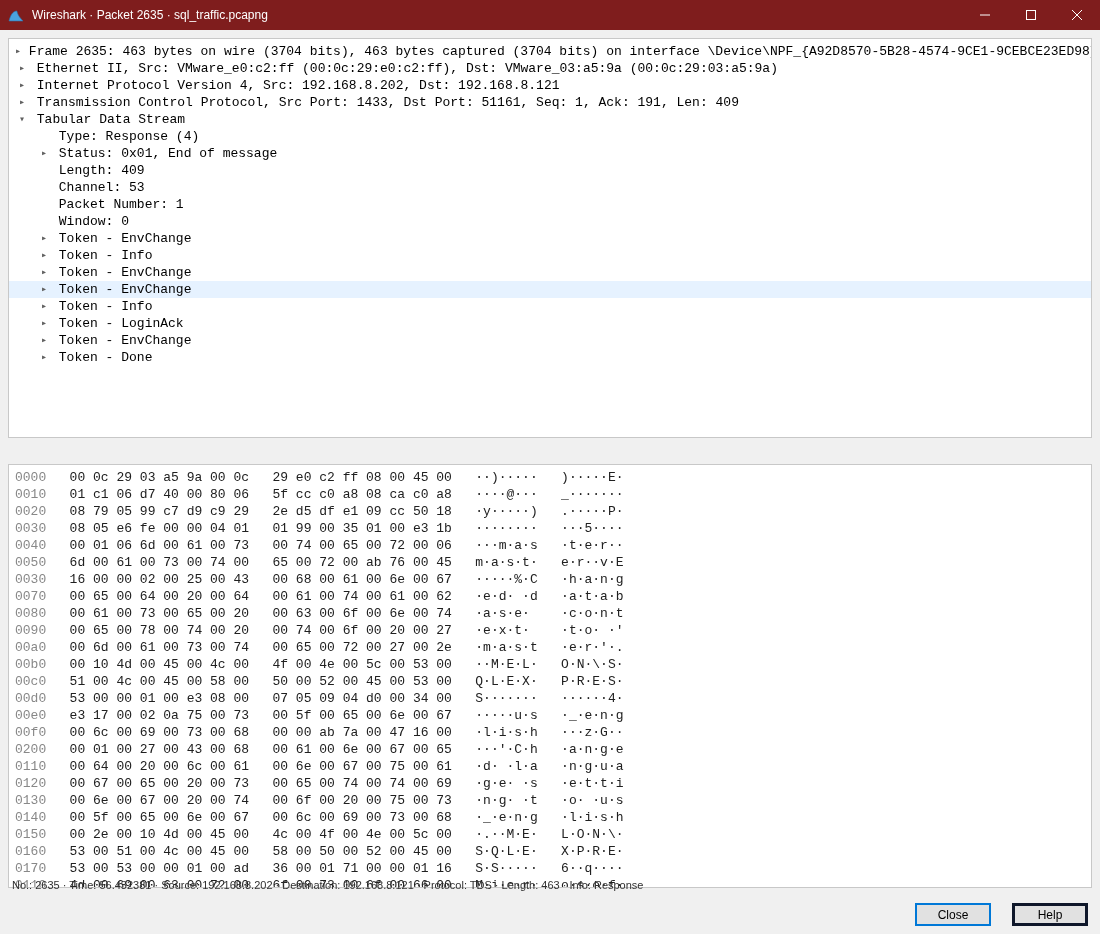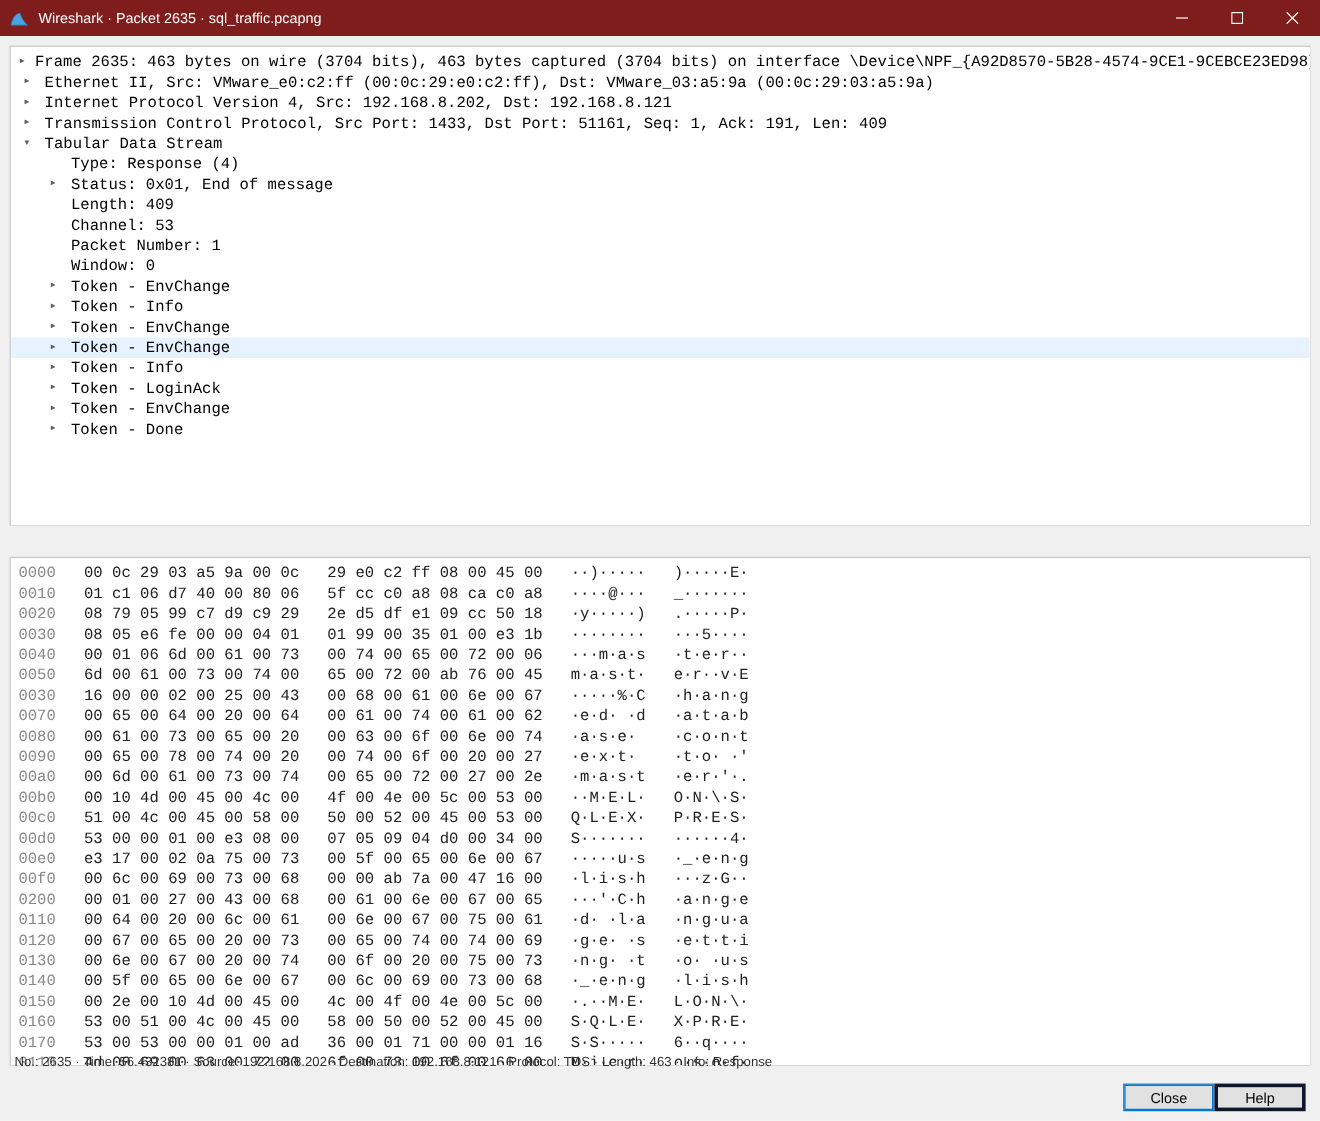--- a/index.html
+++ b/index.html
@@ -12,21 +12,21 @@
   .body { position: absolute; top: 30px; left: 0; right: 0; bottom: 0; background: #f0f0f0; padding: 8px 8px 46px 8px; display: flex; flex-direction: column; gap: 6px; }
   .panel { background: #fff; border: 1px solid #c8c8c8; overflow: auto; }
   .tree { flex: 0 0 400px; padding: 4px 0; font-family: Consolas, "Courier New", monospace; font-size: 13px; line-height: 17px; color: #000; }
   .hex  { flex: 1 1 auto; padding: 4px 6px; font-family: Consolas, "Courier New", monospace; font-size: 13px; line-height: 17px; white-space: pre; color: #202020; overflow: auto; margin-top: 20px; }
   .hex .off { color: #888; }
   .row { display: flex; align-items: center; padding: 0 6px; white-space: pre; cursor: default; }
   .row.sel { background: #e6f2ff; }
   .row .tw { width: 14px; height: 14px; display: inline-flex; align-items: center; justify-content: center; color: #606060; font-size: 10px; cursor: pointer; }
   .row .sp { display: inline-block; }
   .infobar { position: absolute; left: 8px; right: 8px; bottom: 40px; height: 18px; font-size: 11px; color: #303030; display: flex; align-items: center; padding: 0 4px; }
-  .buttons { position: absolute; right: 12px; bottom: 8px; display: flex; gap: 0; }
+  .buttons { position: absolute; right: 12px; bottom: 8px; display: flex; gap: 21px; }
   .buttons button { width: 76px; height: 23px; font-size: 12px; background: #e1e1e1; border: 3px solid #0f172a; cursor: pointer; }
   .buttons button.primary { border: 1px solid #0078d7; box-shadow: inset 0 0 0 1px #0078d7; }
 </style>
 </head>
 <body>
 
 <div class="titlebar">
   <svg class="fin" viewBox="0 0 16 16">
       <path d="M1 14 C3 6 6 4 9 4 C9 4 9 8 15 14 Z" fill="#4aa3df" stroke="#2c6fa8" stroke-width="0.6"></path>
     </svg>

